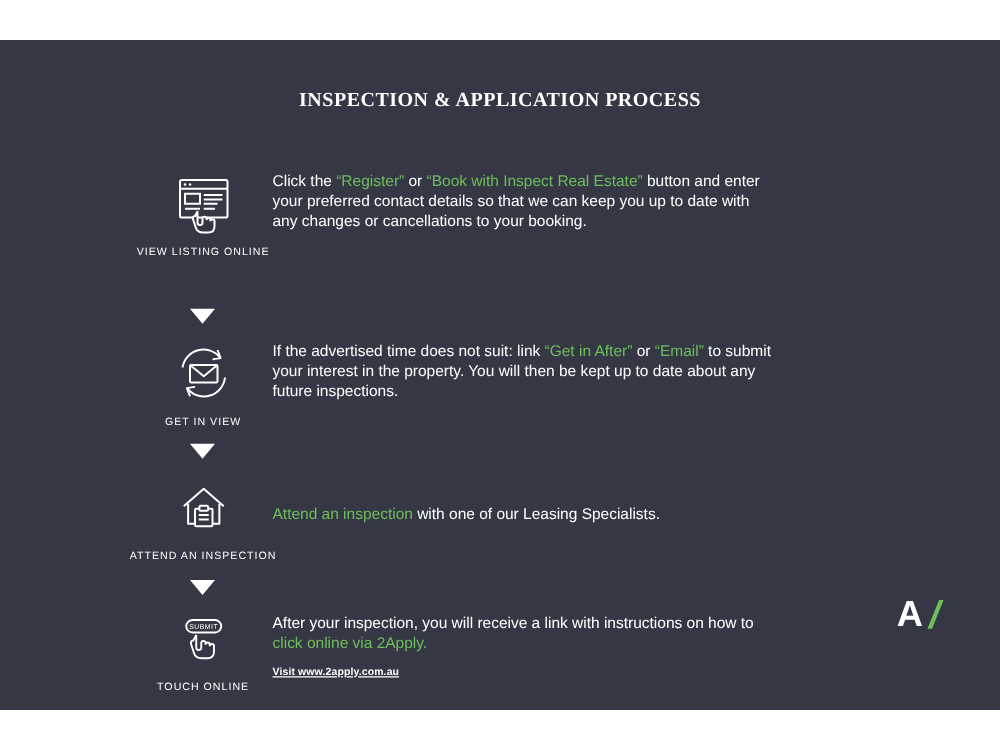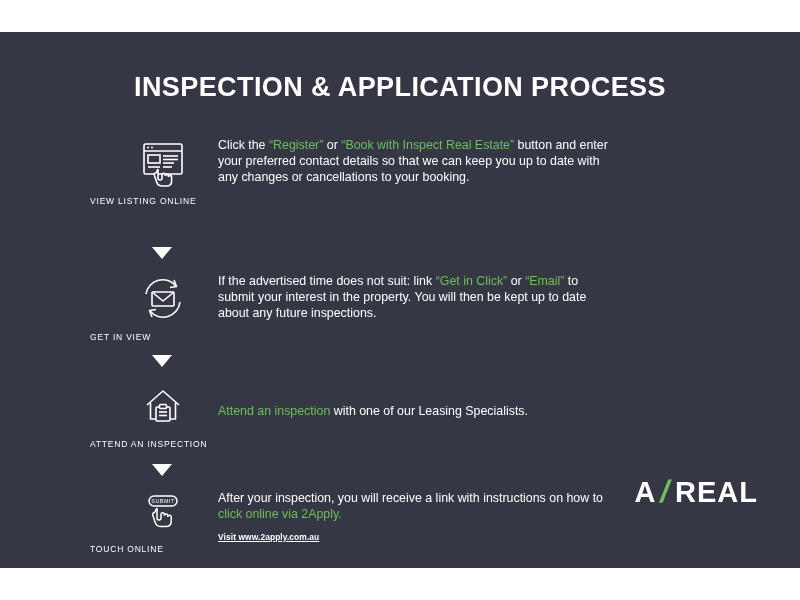--- a/index.html
+++ b/index.html
@@ -22,41 +22,43 @@
     background: #353844;
     color: #ffffff;
     box-sizing: border-box;
   }
   .slide-title {
     position: absolute;
     left: 0;
     top: 40px;
     width: 800px;
     text-align: center;
-    font-size: 27px;
+    font-size: 16px;
     font-weight: bold;
     letter-spacing: 0.4px;
     color: #ffffff;
+    font-family: Liberation Serif, serif;
   }
   
   .steps {
     position: absolute;
     left: 0;
     top: 104px;
     width: 800px;
   }
   .step {
     position: absolute;
     left: 0;
     width: 800px;
   }
   .step-icon-col {
     position: absolute;
     left: 90px;
     width: 145px;
+    text-align: center;
   }
   .icon-box {
     height: 54px;
     display: flex;
     align-items: center;
     justify-content: center;
   }
   .step-label {
     margin-top: 6px;
     font-size: 8.5px;
@@ -163,21 +165,21 @@
             <path d="M42 28 a17 17 0 0 1 -30 9"></path>
             <polyline points="36,6 38.5,12.5 32,13.5" stroke-linejoin="round"></polyline>
             <polyline points="14,43 11.5,36.5 18,35.5" stroke-linejoin="round"></polyline>
             <rect x="14" y="18" width="22" height="14" rx="1"></rect>
             <polyline points="14,18 25,27 36,18" stroke-linejoin="round"></polyline>
           </svg>
         </div>
         <div class="step-label">GET IN VIEW</div>
       </div>
       <div class="step-text" style="top:2px;">
-        <span>If the advertised time does not suit: link </span><span class="green">“Get in Click”</span><span> or </span><span class="green">“Email”</span><span> to submit your interest in the property. You will then be kept up to date about any future inspections.</span>
+        <span>If the advertised time does not suit: link </span><span class="green">“Get in After”</span><span> or </span><span class="green">“Email”</span><span> to submit your interest in the property. You will then be kept up to date about any future inspections.</span>
       </div>
     </div>
 
     <div class="arrow" style="top:219px;"></div>
 
     <div class="step" style="top:243px;">
       <div class="step-icon-col">
         <div class="icon-box">
           <svg width="50" height="50" viewBox="0 0 50 50" fill="none" stroke="#ffffff" stroke-width="1.6">
             <polyline points="9,24 25,10 41,24" stroke-linejoin="round"></polyline>
@@ -212,16 +214,15 @@
         <span>After your inspection, you will receive a link with instructions on how to </span><span class="green">click online via 2Apply.</span>
         <div class="small-note">Visit www.2apply.com.au</div>
       </div>
     </div>
 
   </div>
 
   <div class="logo">
     <span>A</span>
     <span class="slash">/</span>
-    <span>REAL</span>
   </div>
 
 </div>
 
 </body></html>

